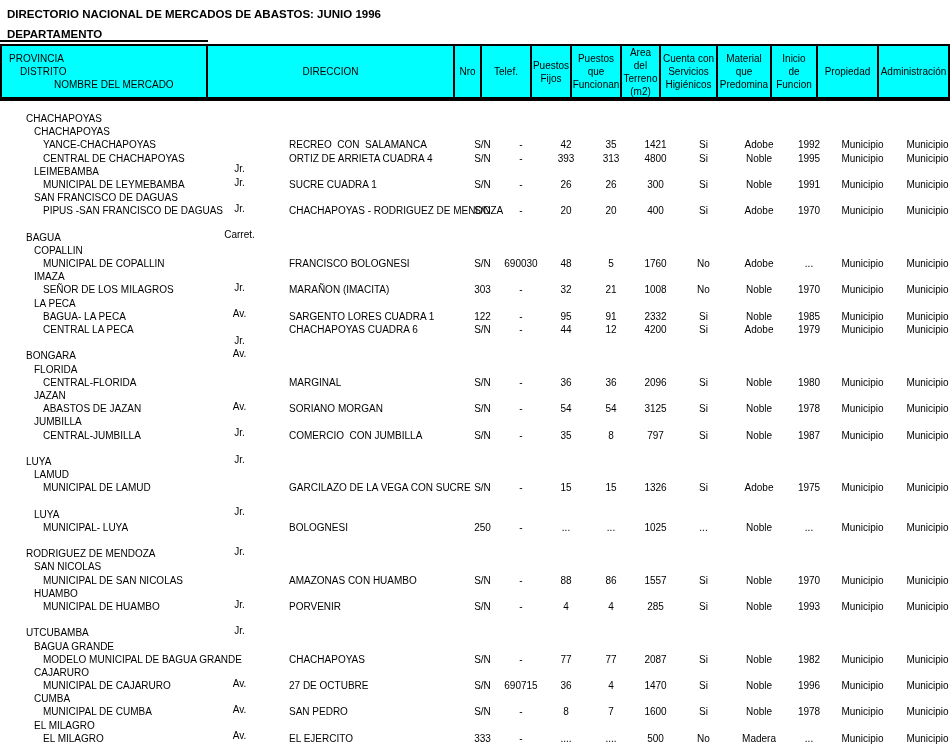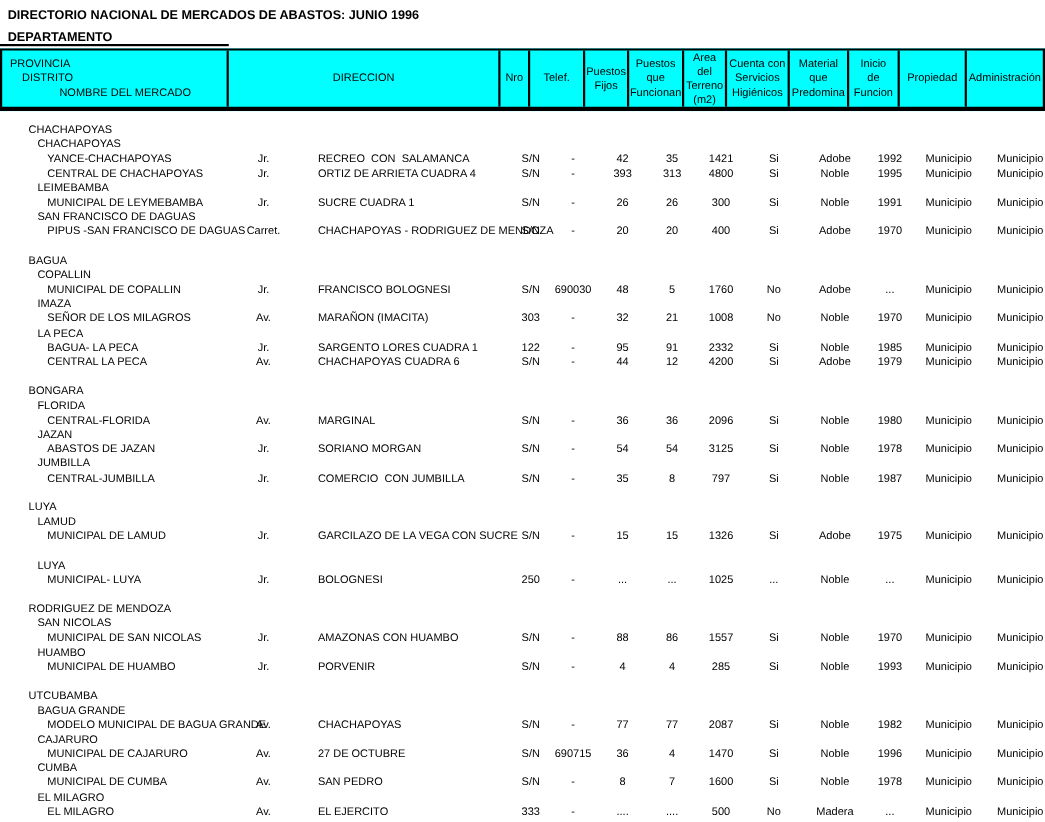--- a/index.html
+++ b/index.html
@@ -45,21 +45,21 @@
   .tbody { position:absolute; left:16px; top:112px; width:946px; }
   .trow {
     display:grid;
     grid-template-columns:206px 35px 212px 27px 50px 40px 50px 39px 57px 54px 46px 61px 69px;
     height:13.2px; line-height:13.2px; font-size:10px;
   }
   .c-full { grid-column:1 / -1; white-space:nowrap; }
   .trow.province .c-full { padding-left:10px; }
   .trow.district .c-full { padding-left:18px; }
   .c-name { grid-column:1; white-space:nowrap; overflow:visible; padding-left:27px; }
-  .c-via { text-align:center; white-space:nowrap; }
+  .c-via { text-align:center; white-space:nowrap;margin-top:24px; }
   .c-street { white-space:pre; overflow:visible;padding-left:32px; }
   .c-num { text-align:center; white-space:nowrap; }
 </style>
 </head>
 <body>
 
 <div class="page">
   <div class="title">DIRECTORIO NACIONAL DE MERCADOS DE ABASTOS: JUNIO 1996</div>
   <div class="dept-label">DEPARTAMENTO</div>
   <div class="dept-underline"></div>

